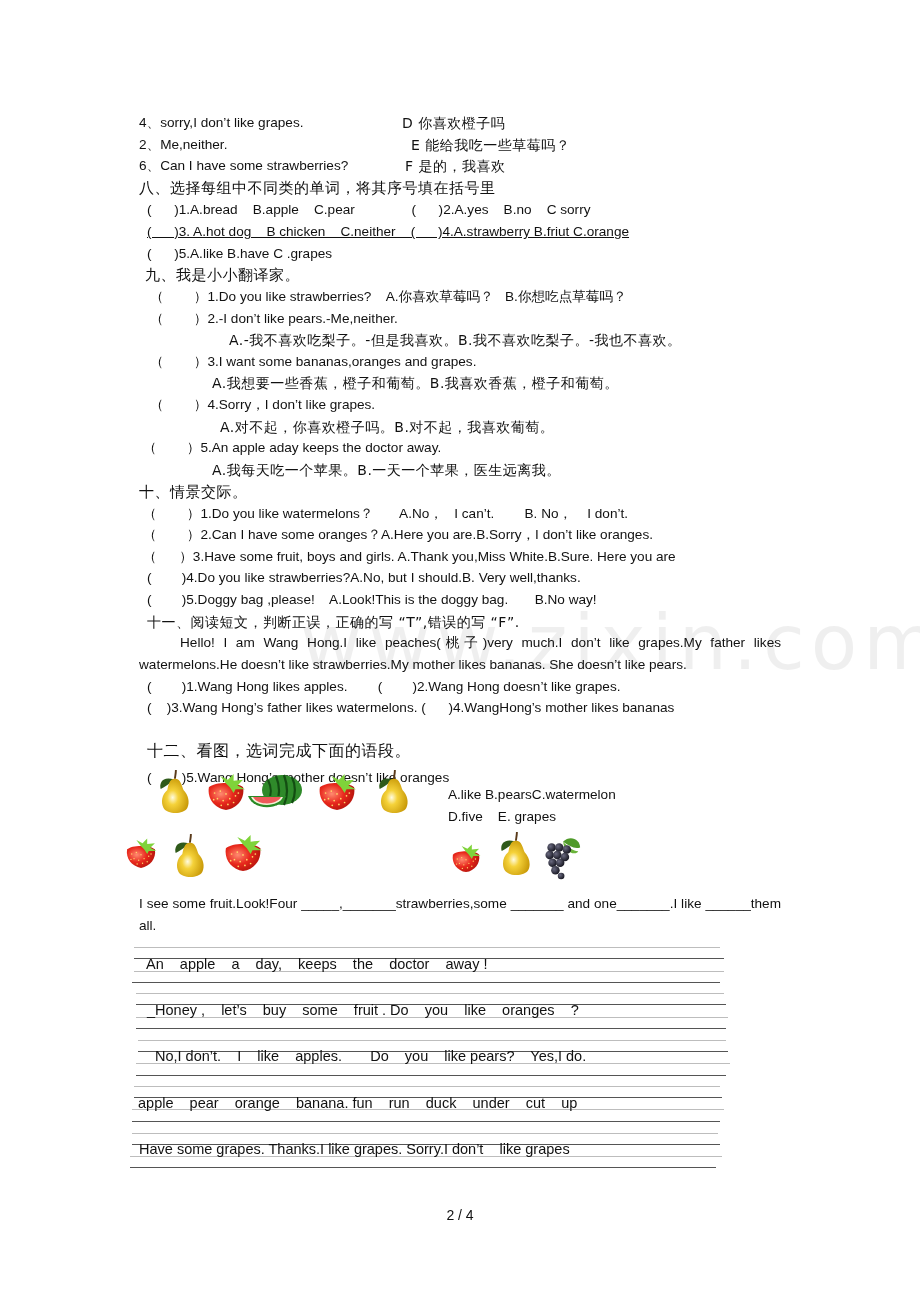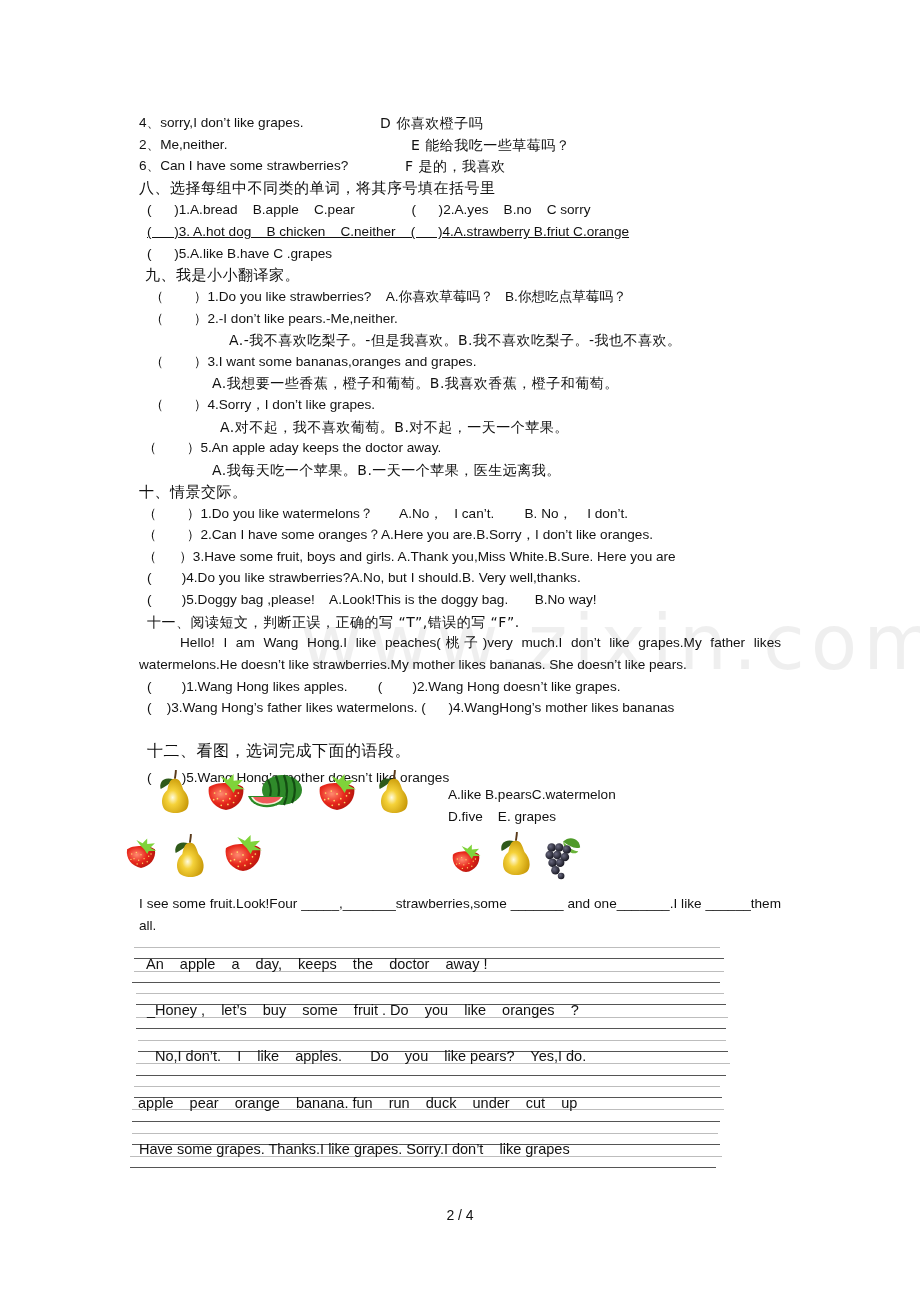--- a/index.html
+++ b/index.html
@@ -88,39 +88,39 @@
       </g>
     </symbol>
   </defs>
 </svg>
 
 <div class="page">
 
   <div class="watermark">www.zixin.com.cn</div>
 
   <div class="ln" style="left:139px; top:114px;">4、sorry,I don’t like grapes.</div>
-  <div class="ln cn" style="left:380px; top:114px;text-align:center;">D 你喜欢橙子吗</div>
+  <div class="ln cn" style="left:402px; top:114px;text-align:center;">D 你喜欢橙子吗</div>
   <div class="ln" style="left:139px; top:136px;">2、Me,neither.</div>
   <div class="ln cn" style="left:411px; top:136px;">E 能给我吃一些草莓吗？</div>
   <div class="ln" style="left:139px; top:157px;">6、Can I have some strawberries?</div>
   <div class="ln cn" style="left:405px; top:157px;">F 是的，我喜欢</div>
 
   <div class="ln cn" style="left:139px; top:179px; font-size:15px;">八、选择每组中不同类的单词，将其序号填在括号里</div>
   <div class="ln" style="left:147px; top:201px;">(      )1.A.bread    B.apple    C.pear               (      )2.A.yes    B.no    C sorry</div>
   <div class="ln" style="left:147px; top:223px;text-decoration:underline;">(      )3. A.hot dog    B chicken    C.neither    (      )4.A.strawberry B.friut C.orange</div>
   <div class="ln" style="left:147px; top:245px;">(      )5.A.like B.have C .grapes</div>
 
   <div class="ln cn" style="left:145px; top:266px; font-size:15px;">九、我是小小翻译家。</div>
   <div class="ln" style="left:150px; top:288px;">（        ）1.Do you like strawberries?    A.你喜欢草莓吗？   B.你想吃点草莓吗？</div>
   <div class="ln" style="left:150px; top:310px;">（        ）2.-I don’t like pears.-Me,neither.</div>
   <div class="ln cn" style="left:229px; top:331px;">A.-我不喜欢吃梨子。-但是我喜欢。B.我不喜欢吃梨子。-我也不喜欢。</div>
   <div class="ln" style="left:150px; top:353px;">（        ）3.I want some bananas,oranges and grapes.</div>
   <div class="ln cn" style="left:212px; top:374px;">A.我想要一些香蕉，橙子和葡萄。B.我喜欢香蕉，橙子和葡萄。</div>
   <div class="ln" style="left:150px; top:396px;">（        ）4.Sorry，I don’t like grapes.</div>
-  <div class="ln cn" style="left:220px; top:418px;">A.对不起，我不喜欢葡萄。B.对不起，一天一个苹果。</div>
+  <div class="ln cn" style="left:220px; top:418px;">A.对不起，你喜欢橙子吗。B.对不起，我喜欢葡萄。</div>
   <div class="ln" style="left:143px; top:439px;">（        ）5.An apple aday keeps the doctor away.</div>
   <div class="ln cn" style="left:212px; top:461px;">A.我每天吃一个苹果。B.一天一个苹果，医生远离我。</div>
 
   <div class="ln cn" style="left:139px; top:483px; font-size:15px;">十、情景交际。</div>
   <div class="ln" style="left:143px; top:505px;">（        ）1.Do you like watermelons？       A.No，   I can’t.        B. No，    I don’t.</div>
   <div class="ln" style="left:143px; top:526px;">（        ）2.Can I have some oranges？A.Here you are.B.Sorry，I don’t like oranges.</div>
   <div class="ln" style="left:143px; top:548px;">（      ）3.Have some fruit, boys and girls. A.Thank you,Miss White.B.Sure. Here you are</div>
   <div class="ln" style="left:147px; top:569px;">(        )4.Do you like strawberries?A.No, but I should.B. Very well,thanks.</div>
   <div class="ln" style="left:147px; top:591px;">(        )5.Doggy bag ,please!    A.Look!This is the doggy bag.       B.No way!</div>
 

